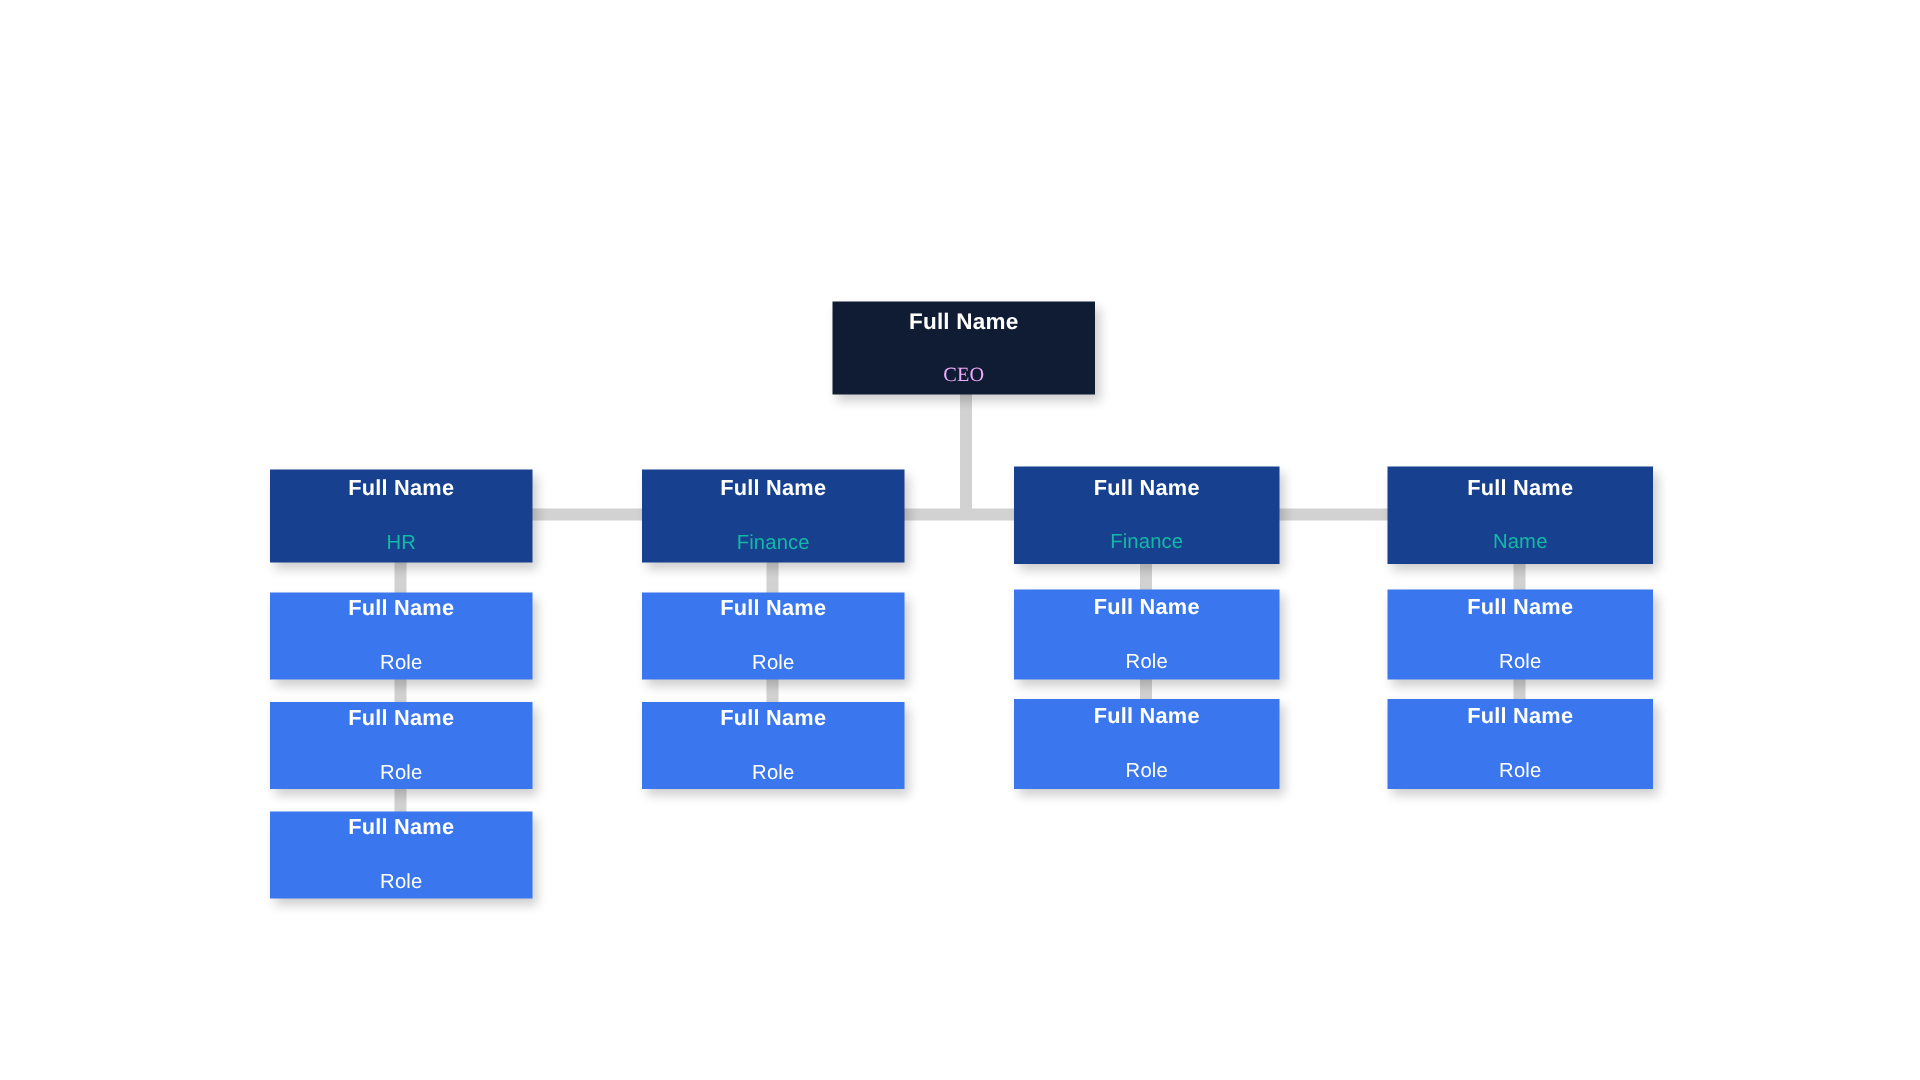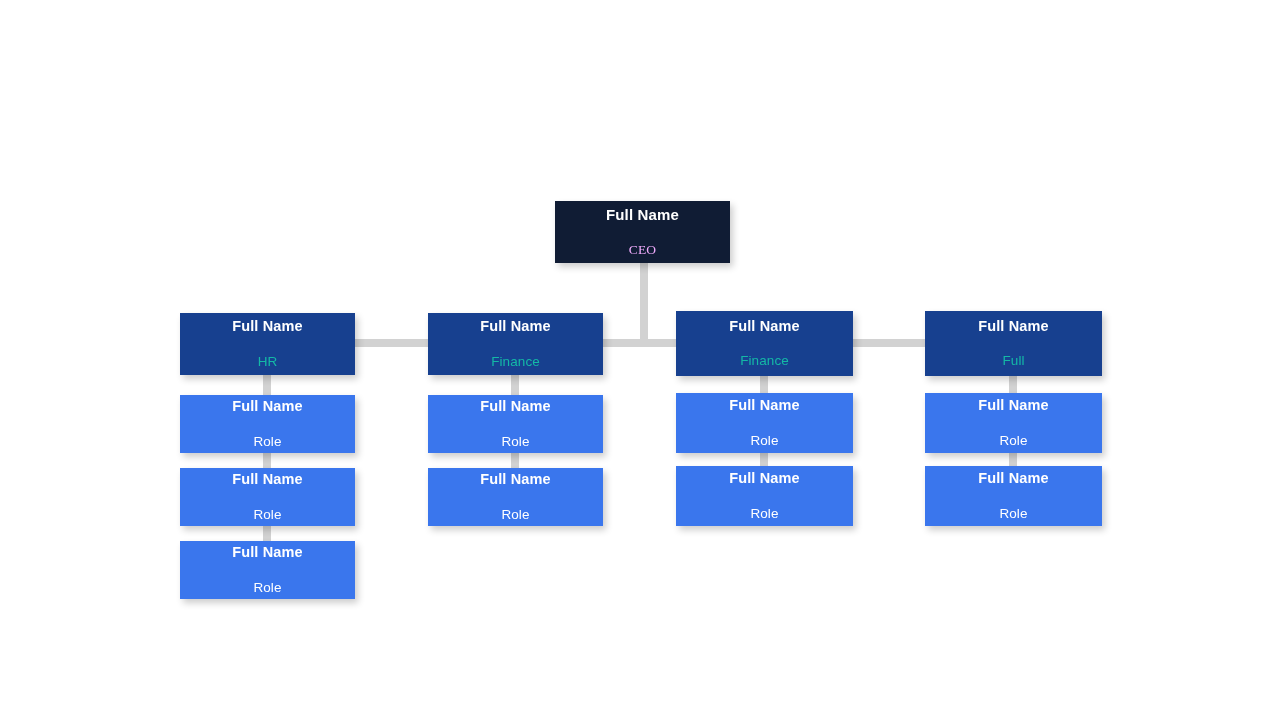--- a/index.html
+++ b/index.html
@@ -148,21 +148,21 @@
     <div class="nm">Full Name</div>
     <div class="rl">Role</div>
   </div>
   <div class="node level-role" style="left:676px; top:466px; width:177px; height:60px;">
     <div class="nm">Full Name</div>
     <div class="rl">Role</div>
   </div>
 
   <div class="node level-dept" style="left:925px; top:311px; width:177px; height:65px;">
     <div class="nm">Full Name</div>
-    <div class="rl">Full</div>
+    <div class="rl">Name</div>
   </div>
   <div class="node level-role" style="left:925px; top:393px; width:177px; height:60px;">
     <div class="nm">Full Name</div>
     <div class="rl">Role</div>
   </div>
   <div class="node level-role" style="left:925px; top:466px; width:177px; height:60px;">
     <div class="nm">Full Name</div>
     <div class="rl">Role</div>
   </div>
 

